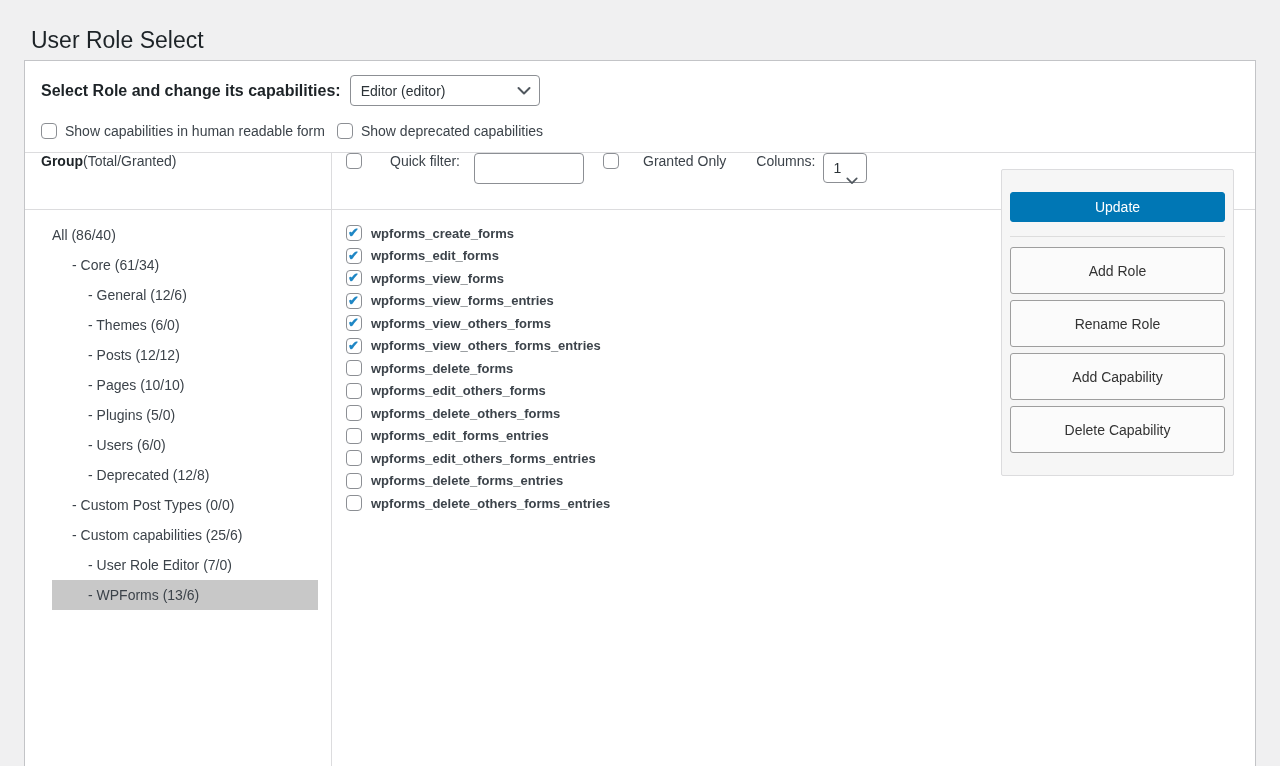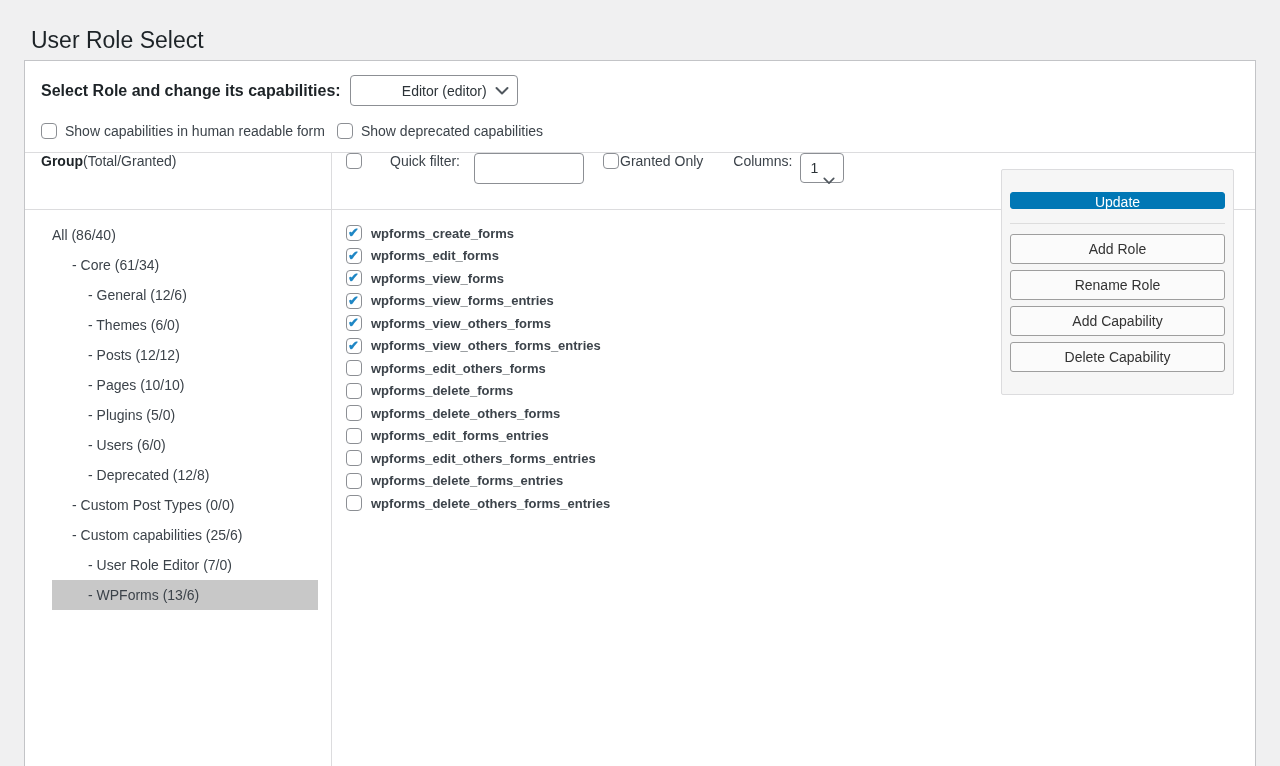--- a/index.html
+++ b/index.html
@@ -86,62 +86,62 @@
   .tree-item.selected{background:var(--selected-bg);}
   
   .right-col .col-header{padding-left:14px;font-size:14px;}
   .qf-label{margin-left:28px;}
   .qf-input{
     margin-left:14px;width:110px;height:31px;
     border:1px solid var(--input-border);border-radius:4px;
     font-family:"Liberation Sans", sans-serif;font-size:14px;padding:0 8px;
   }
   .granted-cb{margin-left:19px;}
-  .granted-label{margin-left:1px;}
+  .granted-label{margin-left:24px;}
   .columns-label{margin-left:30px;}
   .columns-select-wrap{margin-left:8px;}
   .columns-select-wrap select{padding:0 24px 0 9px;height:30px;}
   
   .caps{margin:12px 0 0 14px;font-weight:bold;}
   .cap-row{display:flex;align-items:center;height:22.5px;}
   .cap-row .cb{margin-right:9px;}
   .cap-name{font-size:13px;color:var(--text);}
   
   .actions{
     position:absolute;top:16px;right:21px;width:233px;
     background:var(--side-panel-bg);border:1px solid var(--divider);border-radius:2px;
     padding:22px 8px;
   }
   .btn{
-    display:block;width:100%;height:17px;
+    display:block;width:100%;height:30px;
     font-family:"Liberation Sans", sans-serif;font-size:14px;
     border-radius:3px;cursor:pointer;
   }
   .btn-primary{
     background:var(--primary);border:1px solid var(--primary);color:#fff;
   }
   .actions-divider{border:none;border-top:1px solid #ddd;margin:14px 0 10px 0;}
   .btn-secondary{
     background:var(--btn-bg);border:1px solid var(--btn-border);color:#333;
-    margin-bottom:6px;height:30px;
+    margin-bottom:6px;height:47px;
   }
   .btn-secondary:last-child{margin-bottom:0;}
 </style>
 </head>
 <body>
 
 <h1 class="page-title">User Role Select</h1>
 
 <div class="panel">
 
   <div class="top-section">
     <div class="role-row">
       <span class="role-label">Select Role and change its capabilities:</span>
       <span class="select-wrap">
-        <select style="width:168px;text-align:right;">
+        <select style="width:190px;">
           <option>Editor (editor)</option>
         </select>
         <svg class="chev" width="14" height="9" viewBox="0 0 14 9">
             <polyline points="1.5,1.5 7,7 12.5,1.5" fill="none" stroke="#50575e" stroke-width="2" stroke-linecap="round" stroke-linejoin="round"></polyline>
           </svg>
       </span>
     </div>
     <div class="opts-row">
       <span class="cb"></span>
       <span class="opt-label">Show capabilities in human readable form</span>
@@ -212,25 +212,25 @@
           <div class="cap-row">
             <span class="cb checked"></span>
             <span class="cap-name">wpforms_view_others_forms</span>
           </div>
           <div class="cap-row">
             <span class="cb checked"></span>
             <span class="cap-name">wpforms_view_others_forms_entries</span>
           </div>
           <div class="cap-row">
             <span class="cb"></span>
+            <span class="cap-name">wpforms_delete_forms</span>
+          </div>
+          <div class="cap-row">
+            <span class="cb"></span>
             <span class="cap-name">wpforms_edit_others_forms</span>
-          </div>
-          <div class="cap-row">
-            <span class="cb"></span>
-            <span class="cap-name">wpforms_delete_forms</span>
           </div>
           <div class="cap-row">
             <span class="cb"></span>
             <span class="cap-name">wpforms_delete_others_forms</span>
           </div>
           <div class="cap-row">
             <span class="cb"></span>
             <span class="cap-name">wpforms_edit_forms_entries</span>
           </div>
           <div class="cap-row">

